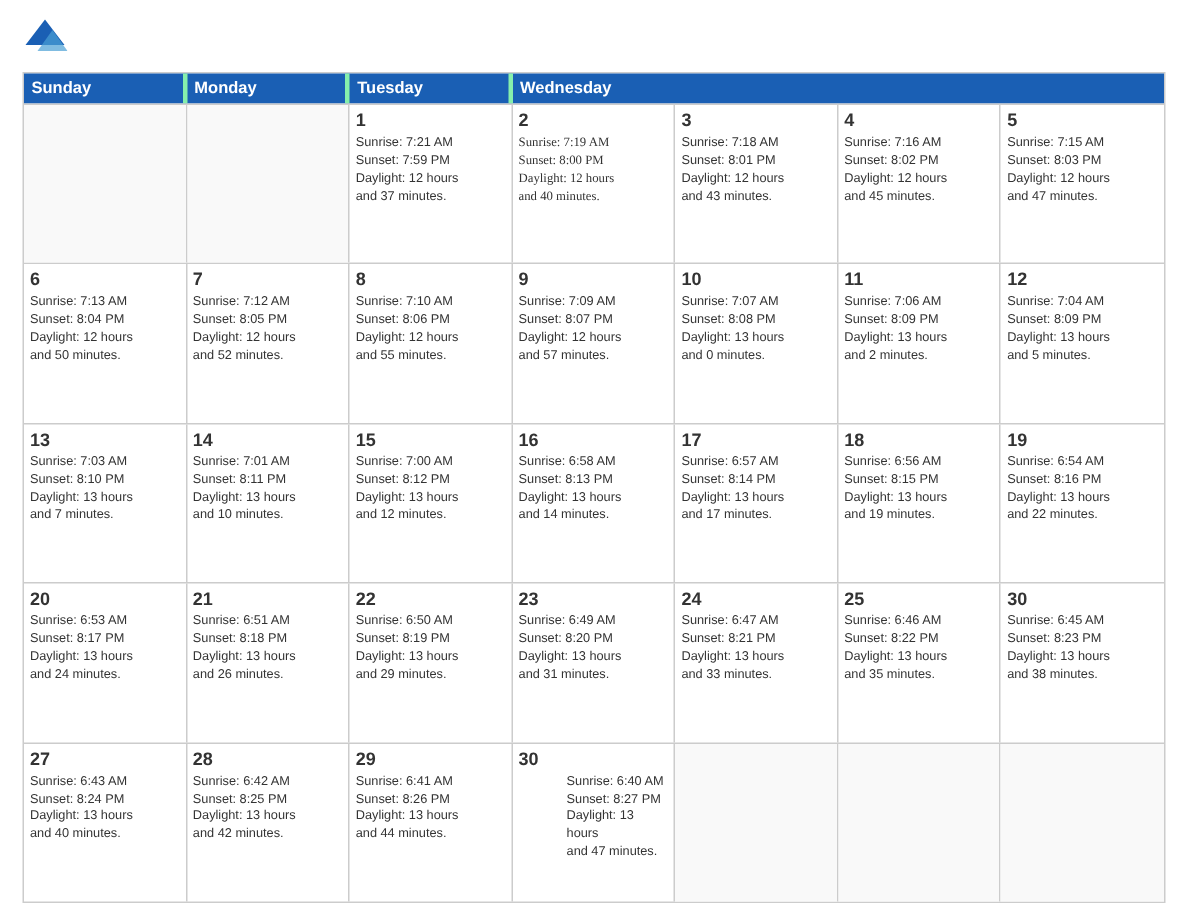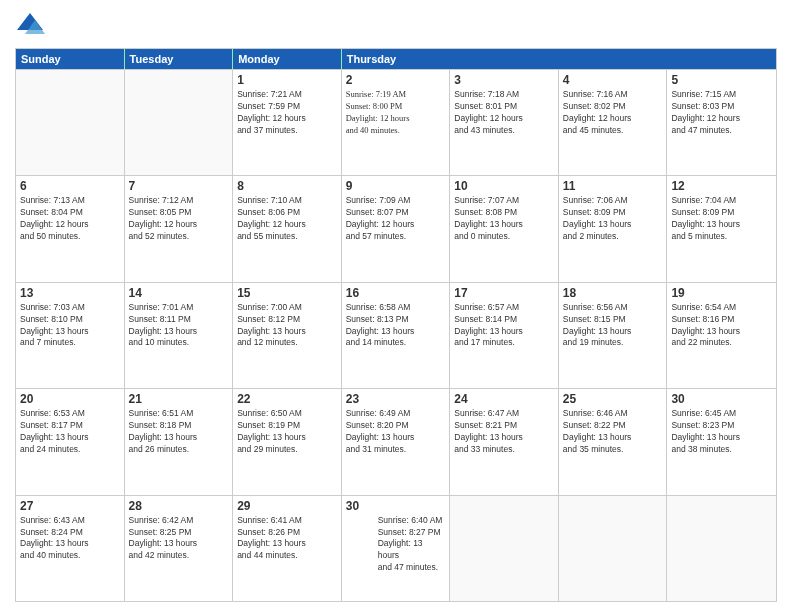--- a/index.html
+++ b/index.html
@@ -70,21 +70,21 @@
       display: grid;
       grid-template-columns: repeat(7, 1fr);
       background: #1a5fb4;
     }
     .cal-header-cell {
       color: #fff;
       font-size: 11px;
       font-weight: bold;
       padding: 4px 5px;
       text-align: left;
-      border-right: 1px solid #86efac;
+      border-right: 3px solid #86efac;
     }
     .cal-header-cell:last-child {
       border-right: none;
     }
     .cal-body {
       flex: 1;
       display: flex;
       flex-direction: column;
     }
     .cal-week {
@@ -138,23 +138,23 @@
     </div>
     <div class="title-block">
       <div class="calendar-title"></div>
       <div class="calendar-subtitle"></div>
     </div>
   </div>
 
   <div class="calendar">
     <div class="cal-header-row">
     <div class="cal-header-cell">Sunday</div>
+        <div class="cal-header-cell">Monday</div>
         <div class="cal-header-cell">Tuesday</div>
-        <div class="cal-header-cell">Monday</div>
-        <div class="cal-header-cell">Thursday</div>
+        <div class="cal-header-cell">Wednesday</div>
       </div>
     <div class="cal-body">
     <div class="cal-week">
           <div class="cal-cell empty"></div>
           <div class="cal-cell empty"></div>
           <div class="cal-cell">
             <span class="day-number">1</span>
             <div class="day-info" style="white-space: pre-line;">Sunrise: 7:21 AM
 Sunset: 7:59 PM
 Daylight: 12 hours

